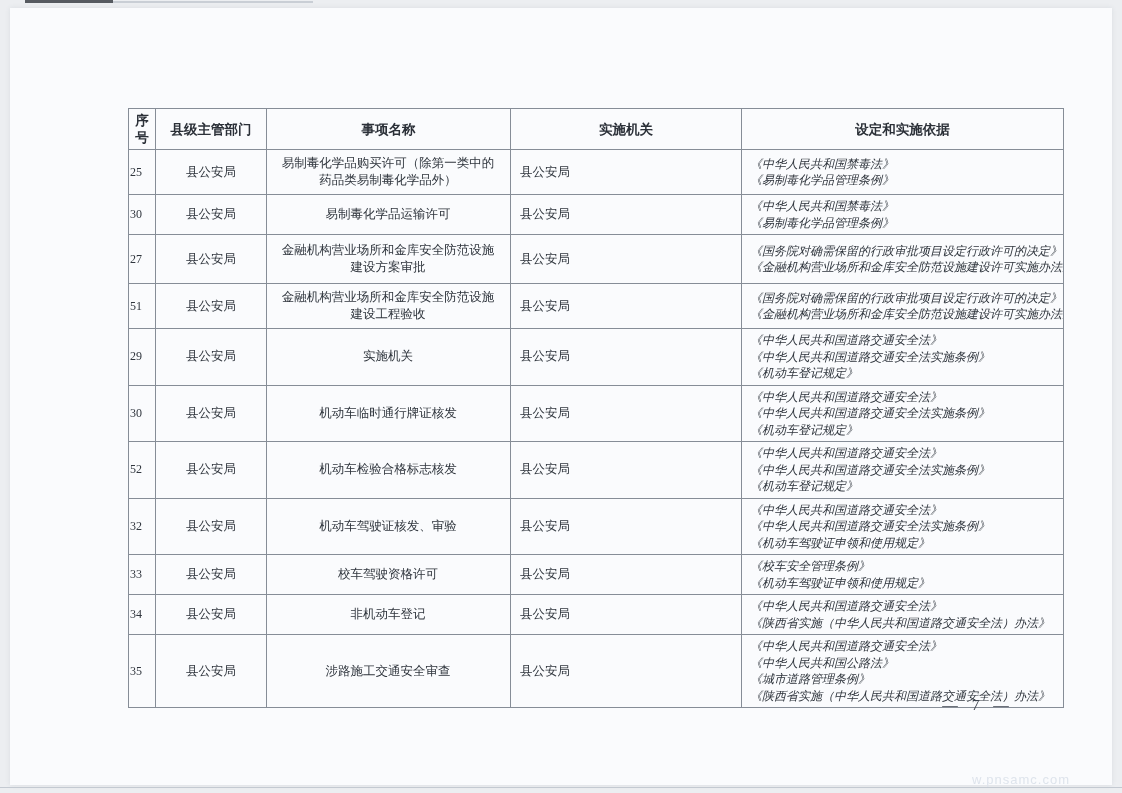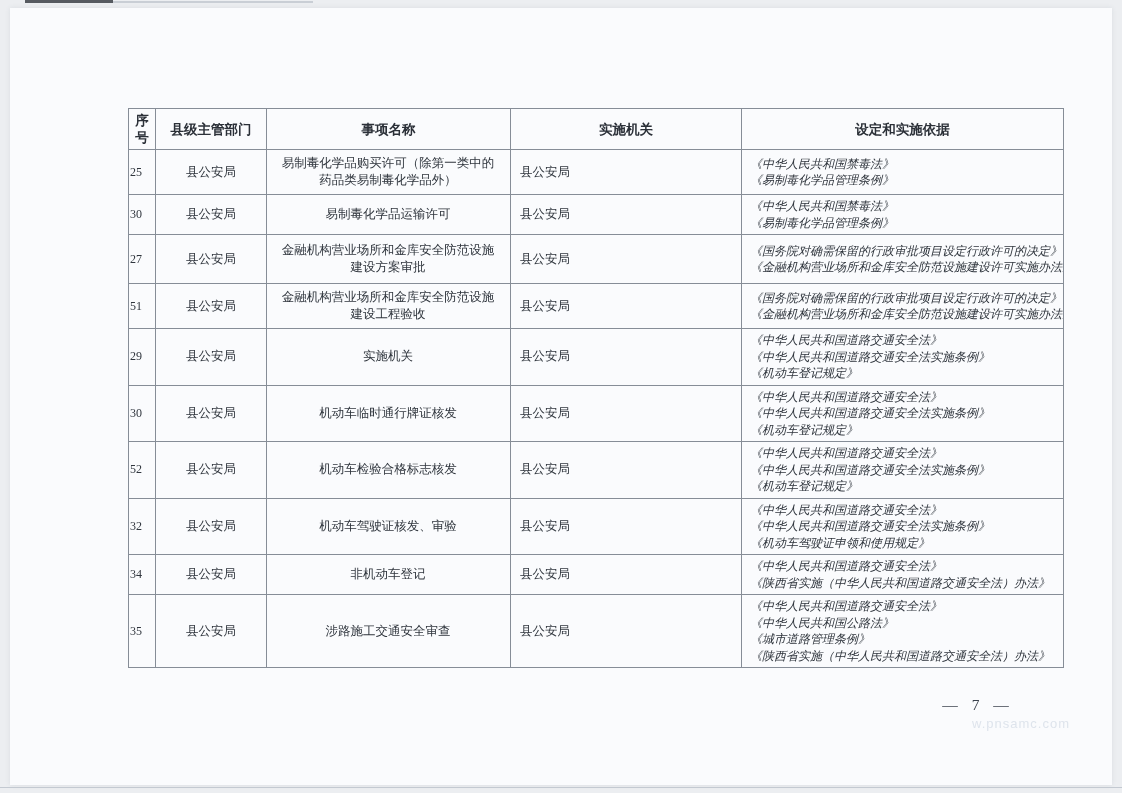--- a/index.html
+++ b/index.html
@@ -21,21 +21,21 @@
   }
   .scan-strip-light{
     position:absolute;left:113px;top:1px;width:200px;height:2px;
     background:#c9ced5;
   }
   .scan-bottom-line{
     position:absolute;left:0;top:787px;width:1122px;height:1px;
     background:#c3c9d1;
   }
   .watermark{
-    position:absolute;left:972px;top:716px;
+    position:absolute;left:972px;top:772px;
     font-family:"Liberation Sans","DejaVu Sans",sans-serif;
     font-size:13px;color:#dee4ec;letter-spacing:1px;
     user-select:none;
   }
   
   table.doc{
     position:absolute;left:118px;top:100px;width:935px;
     border-collapse:collapse;table-layout:fixed;
   }
   table.doc th, table.doc td{
@@ -163,20 +163,30 @@
     <td class="c-no">32</td>
     <td class="c-dept">县公安局</td>
     <td class="c-item">机动车驾驶证核发、审验</td>
     <td class="c-agency">县公安局</td>
     <td class="c-basis">
             <div class="basis-line">《中华人民共和国道路交通安全法》</div>
             <div class="basis-line">《中华人民共和国道路交通安全法实施条例》</div>
             <div class="basis-line">《机动车驾驶证申领和使用规定》</div>
           </td>
   </tr>
+        <tr style="height: 39px;">
+    <td class="c-no">33</td>
+    <td class="c-dept">县公安局</td>
+    <td class="c-item">校车驾驶资格许可</td>
+    <td class="c-agency">县公安局</td>
+    <td class="c-basis">
+            <div class="basis-line">《校车安全管理条例》</div>
+            <div class="basis-line">《机动车驾驶证申领和使用规定》</div>
+          </td>
+  </tr>
         <tr style="height: 39px; margin-top: 36px;">
     <td class="c-no">34</td>
     <td class="c-dept">县公安局</td>
     <td class="c-item">非机动车登记</td>
     <td class="c-agency">县公安局</td>
     <td class="c-basis">
             <div class="basis-line">《中华人民共和国道路交通安全法》</div>
             <div class="basis-line">《陕西省实施（中华人民共和国道路交通安全法）办法》</div>
           </td>
   </tr>

